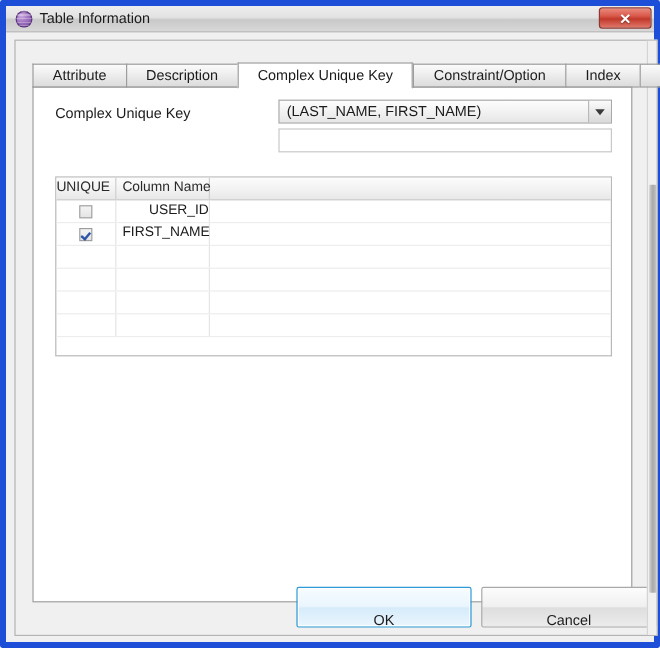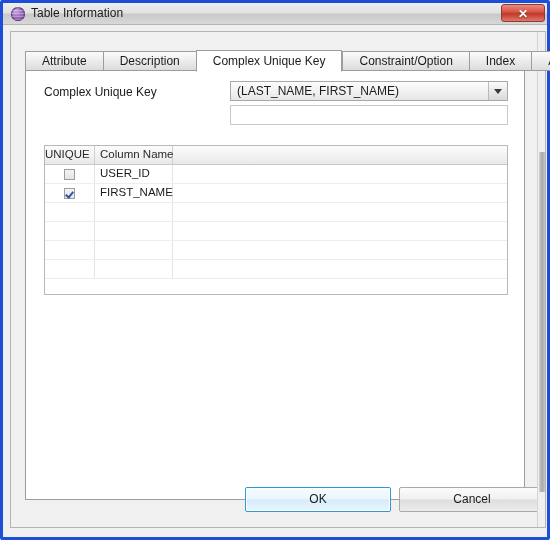--- a/index.html
+++ b/index.html
@@ -17,21 +17,21 @@
   }
 
   
   .window {
     position: absolute;
     left: 0; top: 0;
     width: 550px;
     height: 540px;
     box-sizing: border-box;
     background: #f0f0f0;
-    border: 3px solid #1d4ed8;
+    border: 5px solid #1d4ed8;
     border-radius: 2px;
   }
 
   .titlebar {
     position: absolute;
     left: 0; top: 0;
     width: 100%;
     height: 22px;
     box-sizing: border-box;
     background: linear-gradient(to bottom, #eeeeee 0%, #e2e2e2 45%, #c9c9c9 55%, #d8d8d8 100%);
@@ -248,21 +248,21 @@
     color: #1b1b1b;
     border-right: 1px solid #e4e4e4;
     white-space: nowrap;
   }
   .gc-unique {
     width: 50px;
     display: flex;
     align-items: center;
     justify-content: center;
   }
-  .gc-colname { width: 78px; padding-left: 5px; }
+  .gc-colname { width: 78px; padding-left: 5px; text-align: right; }
   .gc-rest { flex: 1; border-right: none; }
 
   .cbx {
     position: relative;
     width: 11px; height: 11px;
     box-sizing: border-box;
     border: 1px solid #9e9e9e;
     background: linear-gradient(to bottom, #f4f4f4, #e4e4e4);
   }
   .cbx.checked::after {
@@ -312,21 +312,21 @@
   .btn-lg {
     position: absolute;
     top: 16px;
     width: 146px; height: 25px;
     box-sizing: border-box;
     font-family: "Liberation Sans", sans-serif;
     font-size: 12px;
     color: #1b1b1b;
     border-radius: 2px;
     line-height: 23px;
-    padding: 0;
+    padding: 16px;
   }
   .btn-ok {
     left: 234px;
     border: 1px solid #2e9bd6;
     background: linear-gradient(to bottom, #f7fcff 0%, #e9f5fd 48%, #d6ebfa 52%, #eaf6fe 100%);
     box-shadow: inset 0 0 0 1px #ffffff;
   }
   .btn-cancel {
     left: 388px;
     border: 1px solid #a9a9a9;

